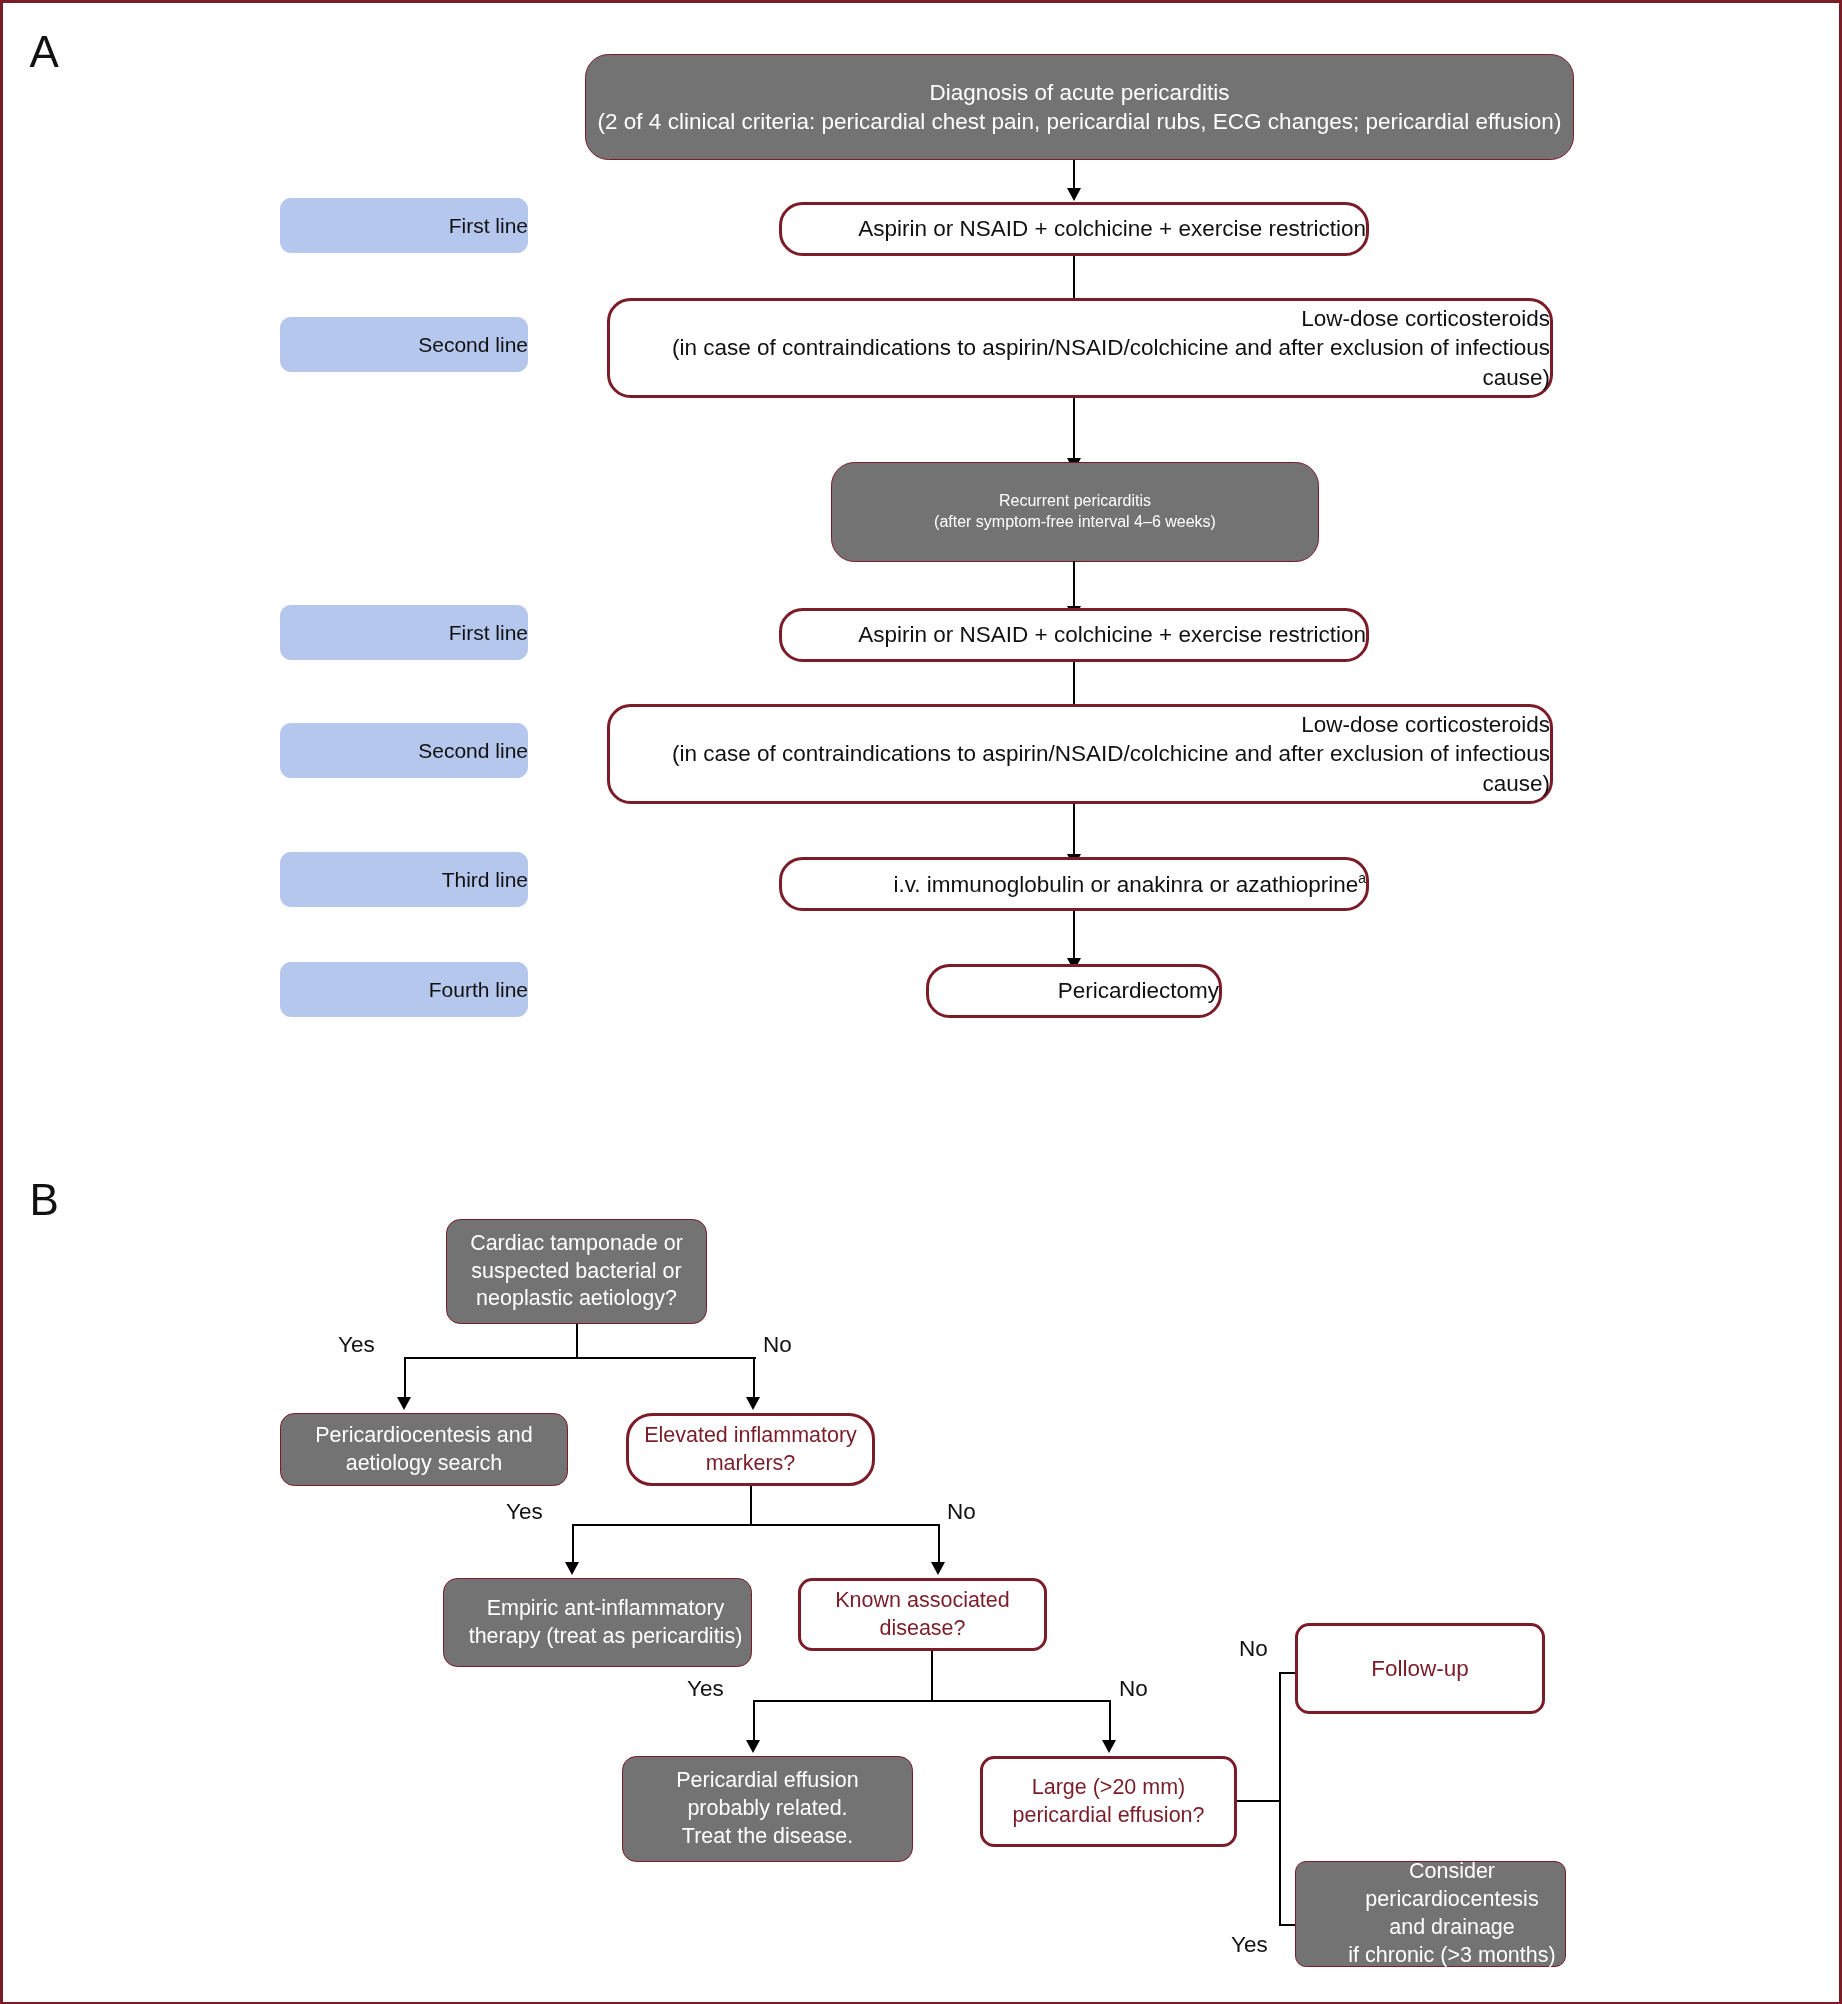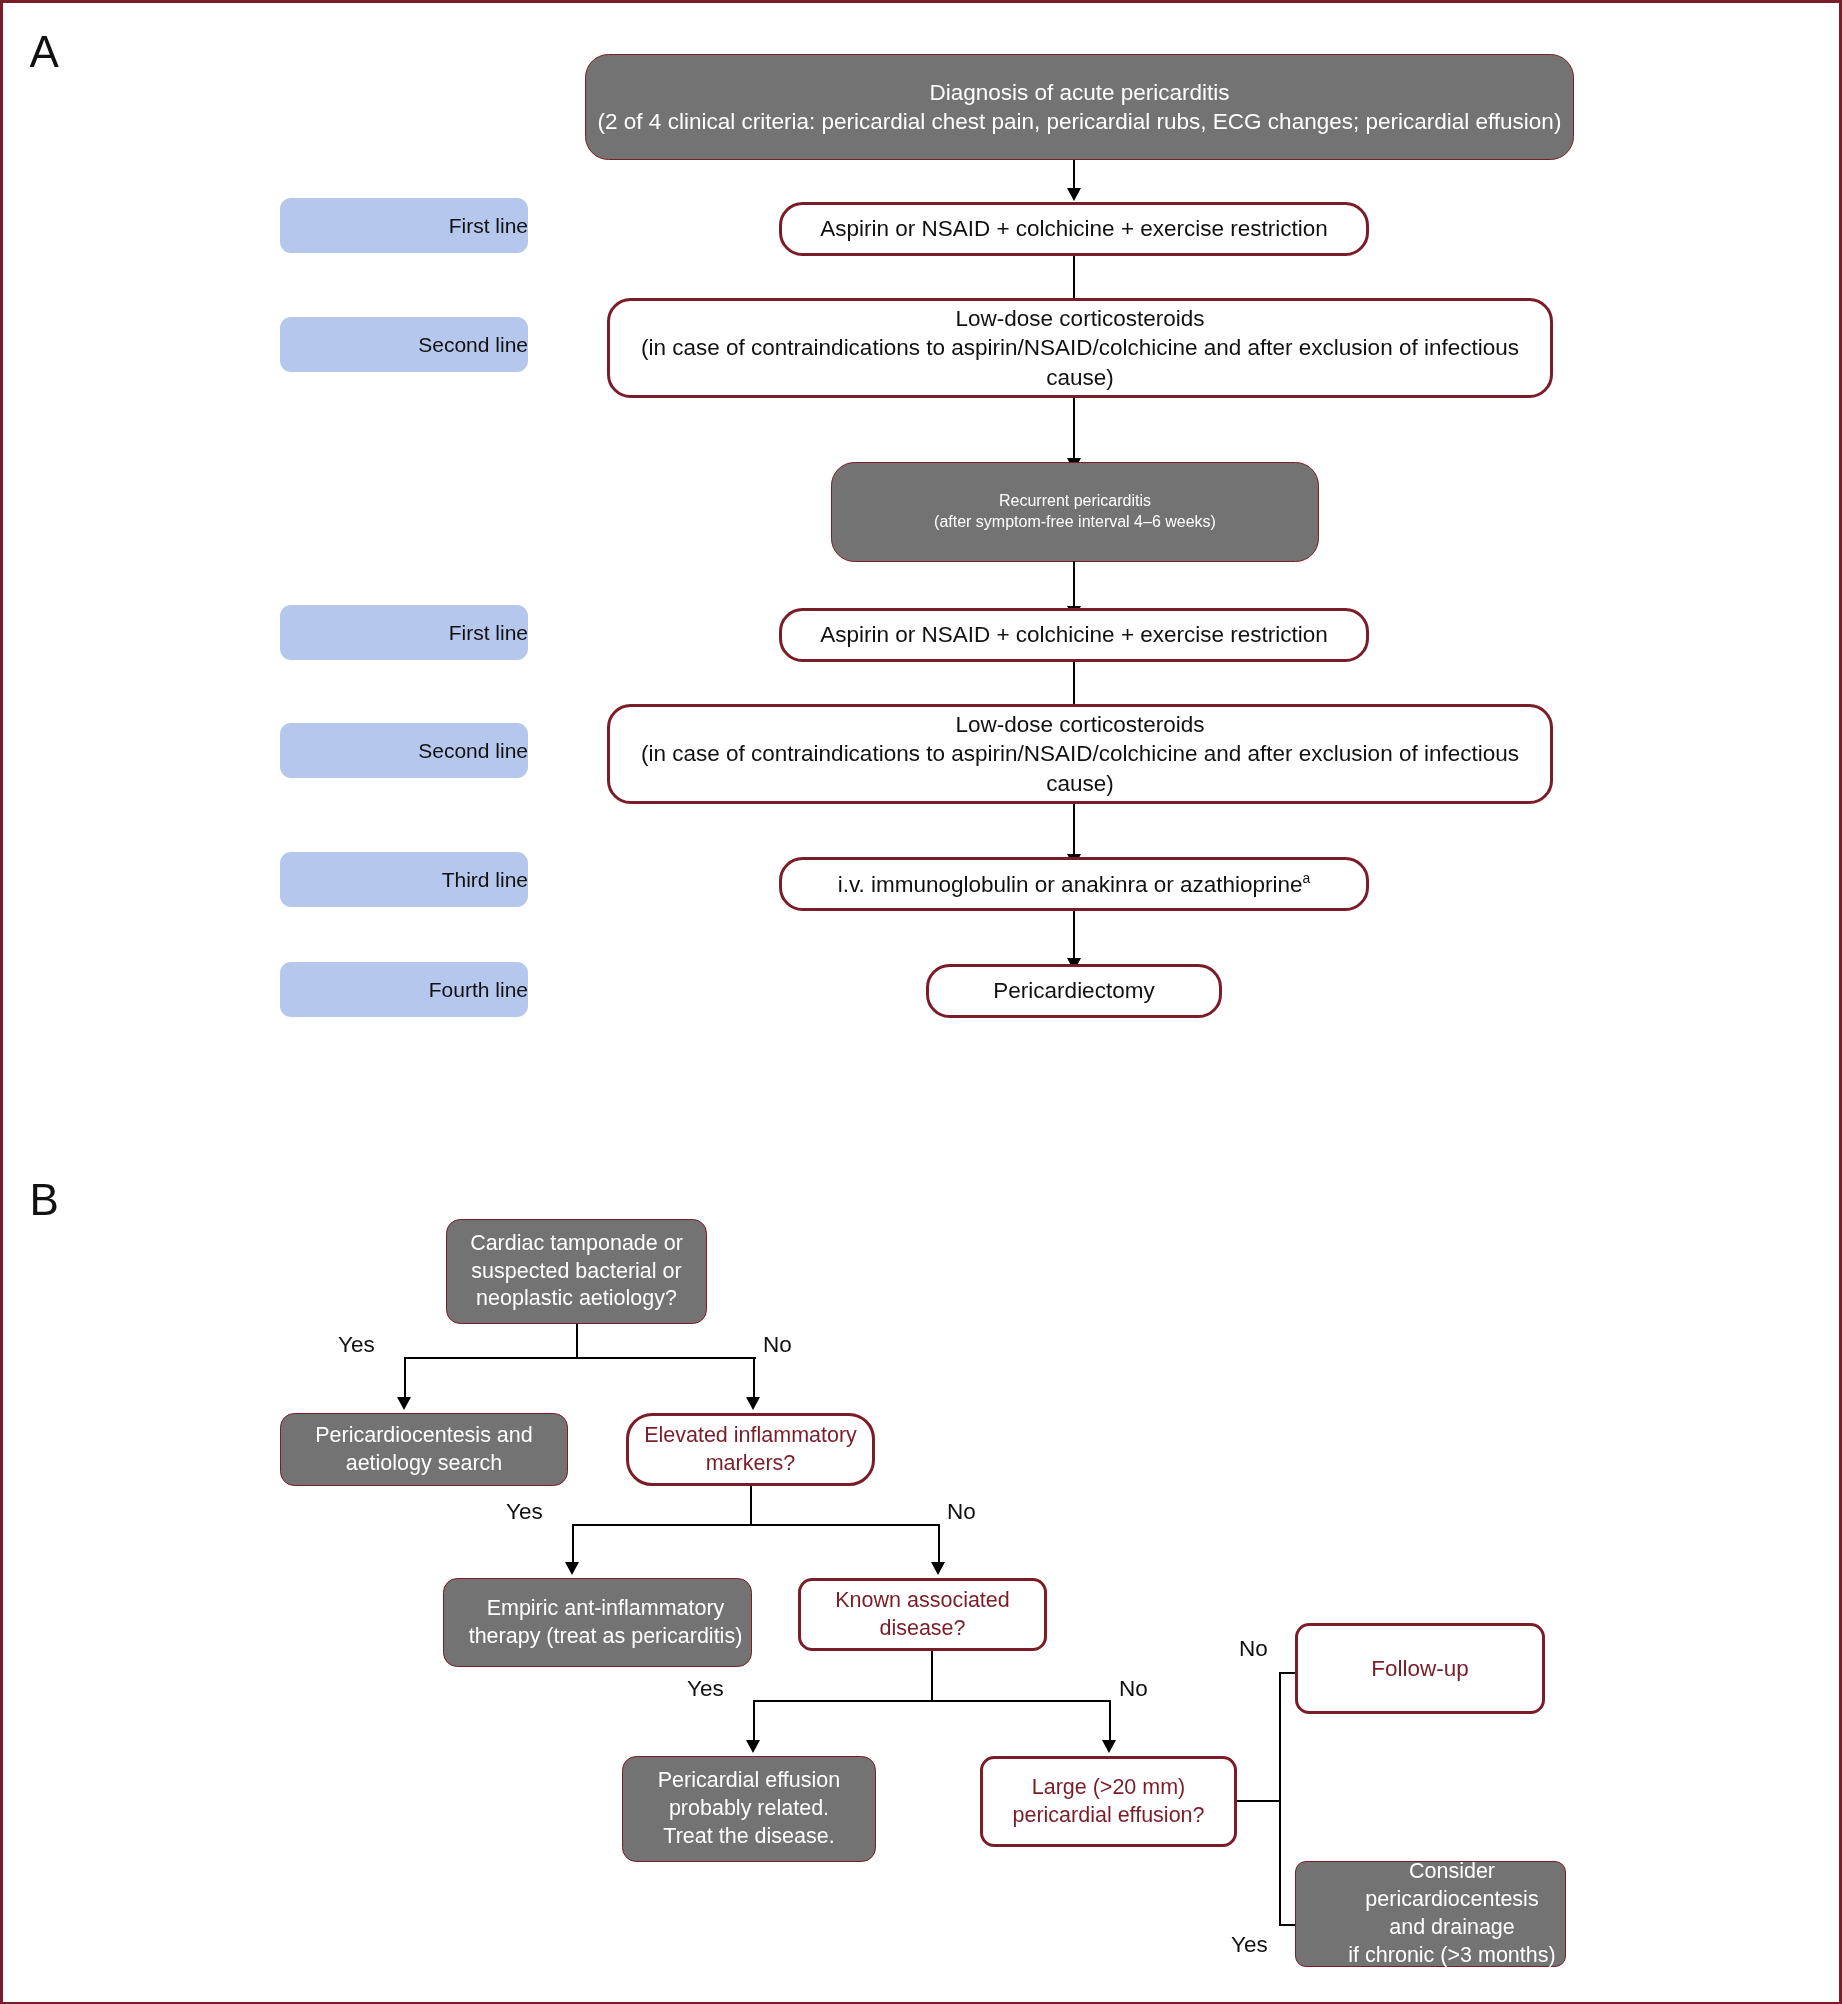--- a/index.html
+++ b/index.html
@@ -40,20 +40,21 @@
   .node .txt { display: block; width: 100%; }
   .filled {
     background: #737373;
     color: #ffffff;
     border: 1px solid #7B1D28;
   }
   .outlined {
     background: #ffffff;
     color: #111111;
     border: 3.1px solid #7B1D28;
+    text-align: right;
   }
   .outlined-red-text {
     background: #ffffff;
     color: #7B1D28;
     border: 3.6px solid #7B1D28;
   }
   .bluelabel {
     position: absolute;
     box-sizing: border-box;
     background: #B5C7EC;
@@ -241,21 +242,21 @@
 
   <div class="vline" style="left:928px; top:1648px; height:51px;"></div>
   <div class="hline" style="left:750px; top:1697px; width:358px;"></div>
   <div class="vline" style="left:750px; top:1697px; height:44px;"></div>
   <div class="arrow-down" style="left:743px; top:1737px;"></div>
   <div class="vline" style="left:1106px; top:1697px; height:44px;"></div>
   <div class="arrow-down" style="left:1099px; top:1737px;"></div>
   <div class="branch-label" style="left:684px; top:1673px;">Yes</div>
   <div class="branch-label" style="left:1116px; top:1673px;">No</div>
 
-  <div class="node filled" style="left:619px; top:1753px; width:254px; height:106px; font-size:21.5px; border-radius:14.3px;">
+  <div class="node filled" style="left:619px; top:1753px; width:291px; height:106px; font-size:21.5px; border-radius:14.3px;">
     <span class="txt">
       <span>Pericardial effusion</span><br>
       <span>probably related.</span><br>
       <span>Treat the disease.</span>
     </span>
   </div>
 
   <div class="node outlined-red-text" style="left:977px; top:1753px; width:257px; height:91px; font-size:21.5px; border-radius:14.3px;">
     <span class="txt">
       <span>Large (&gt;20 mm)</span><br>

